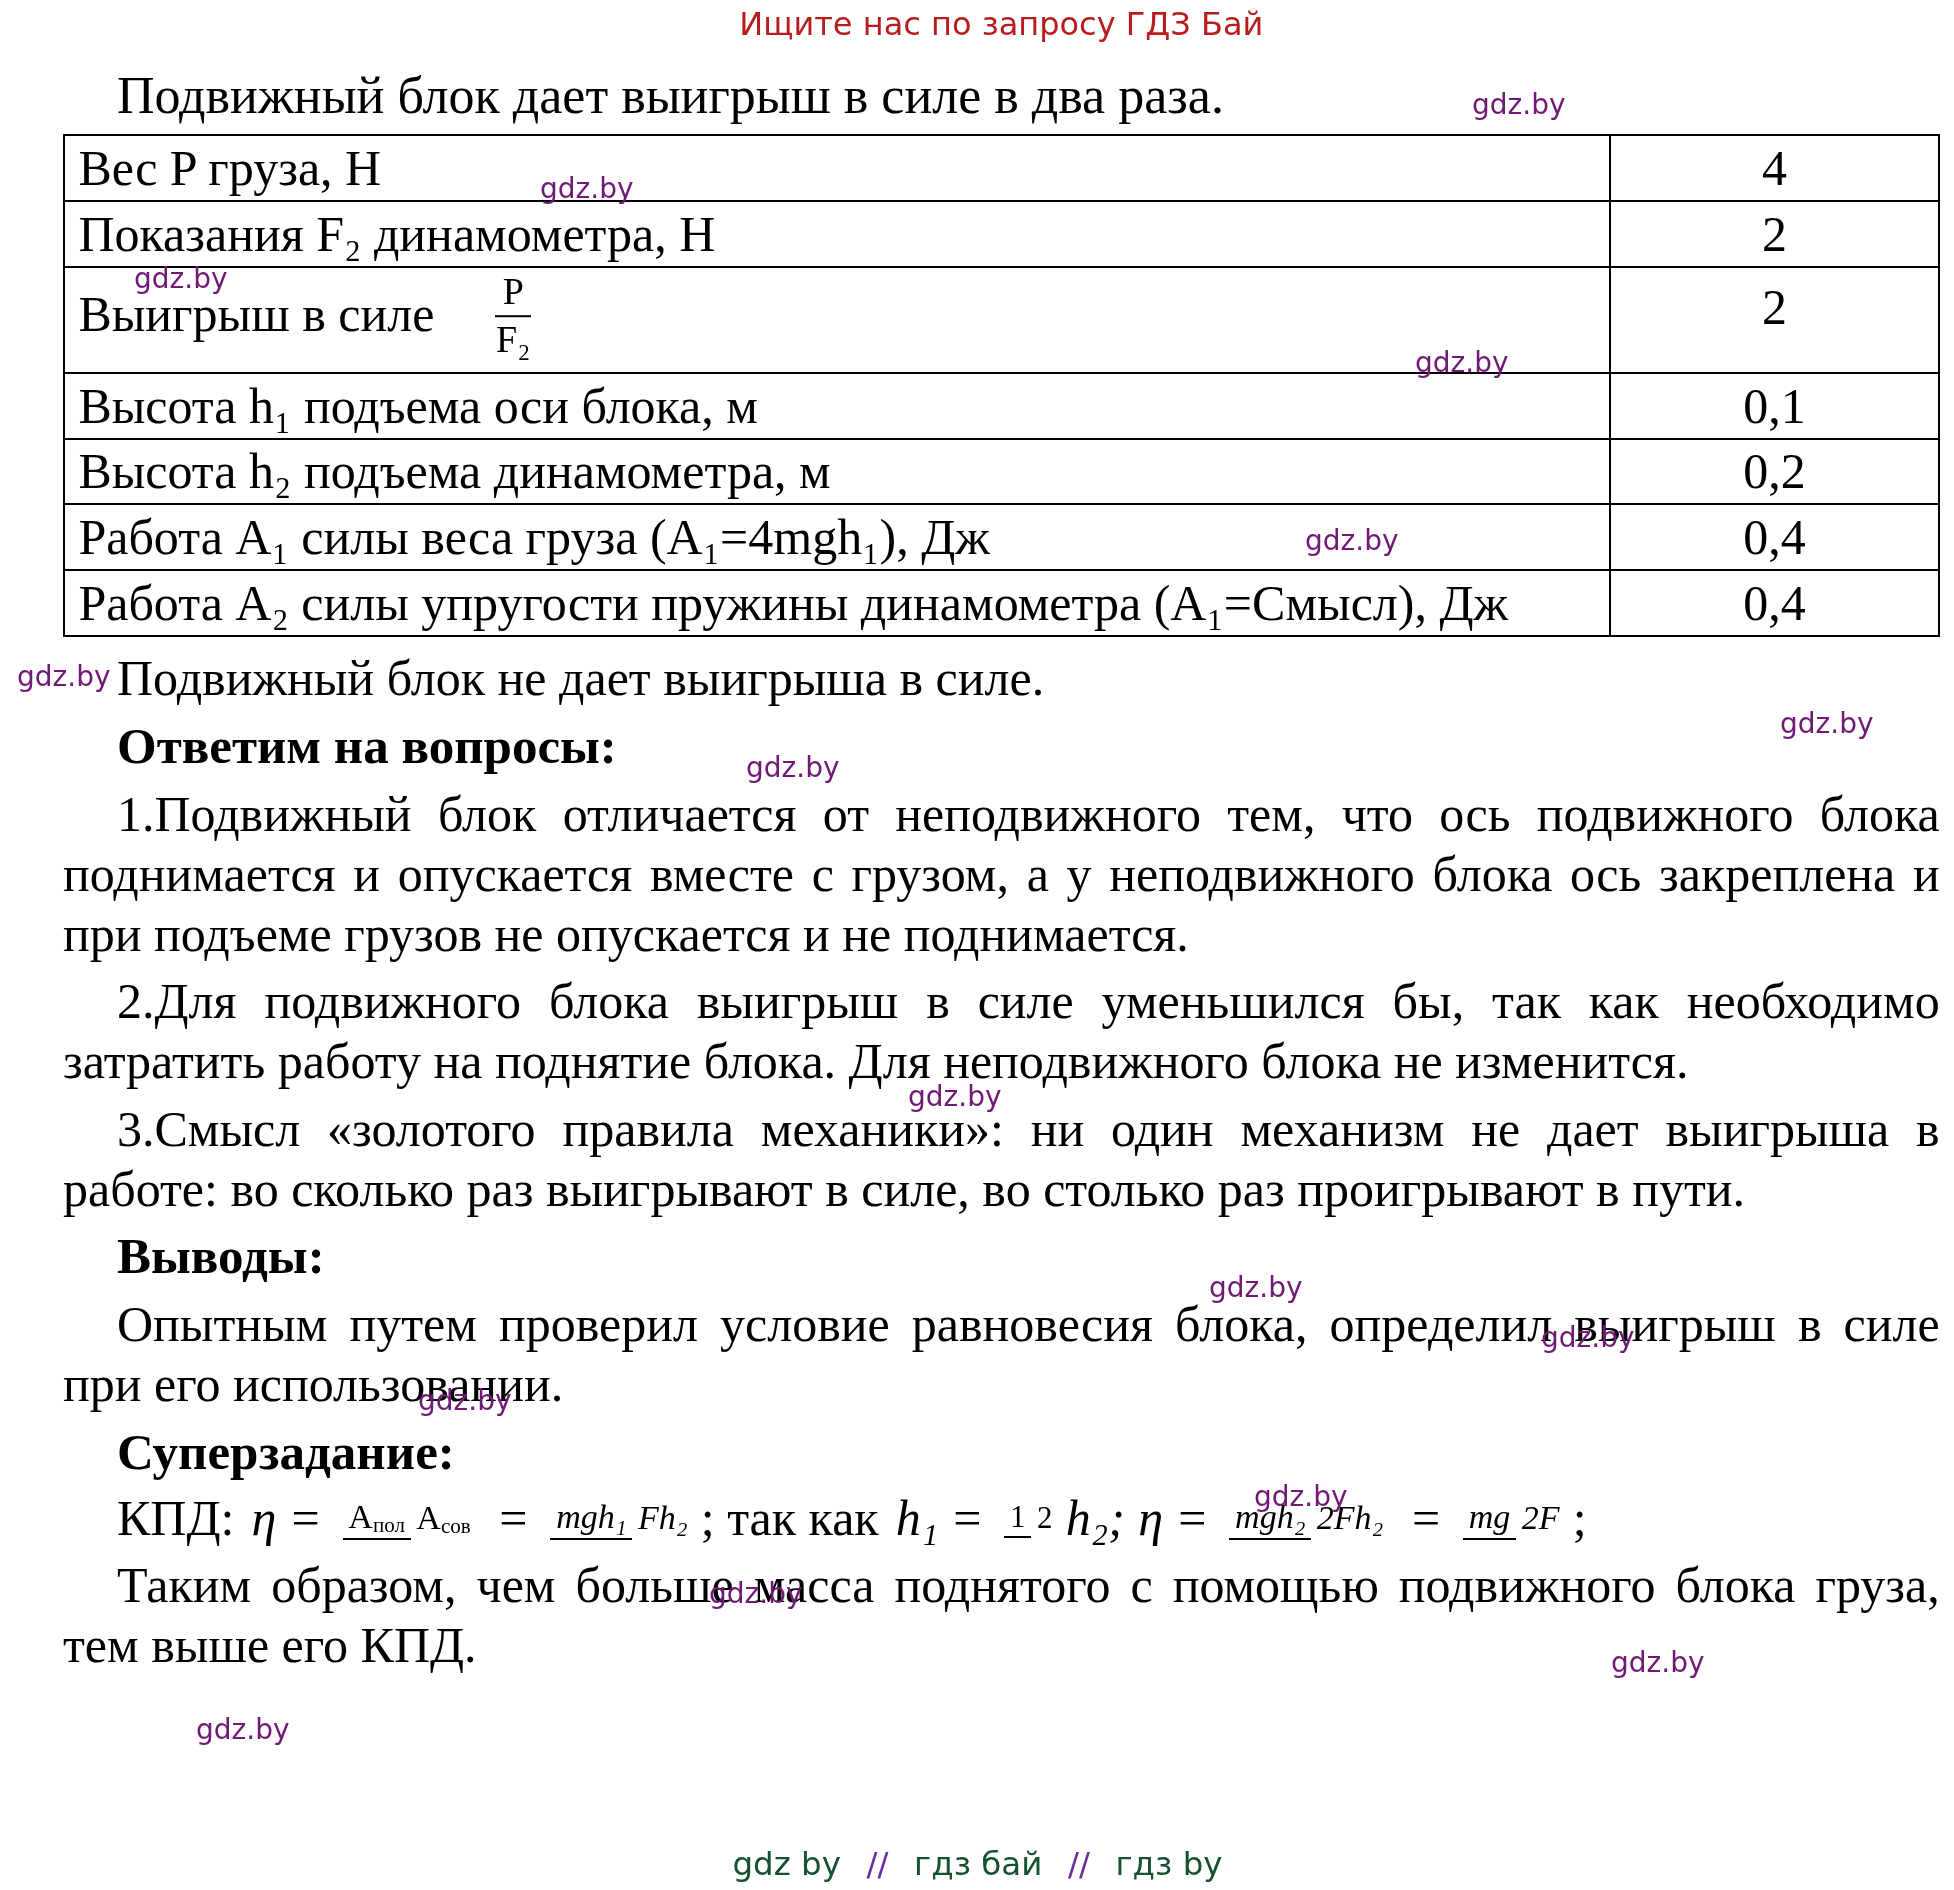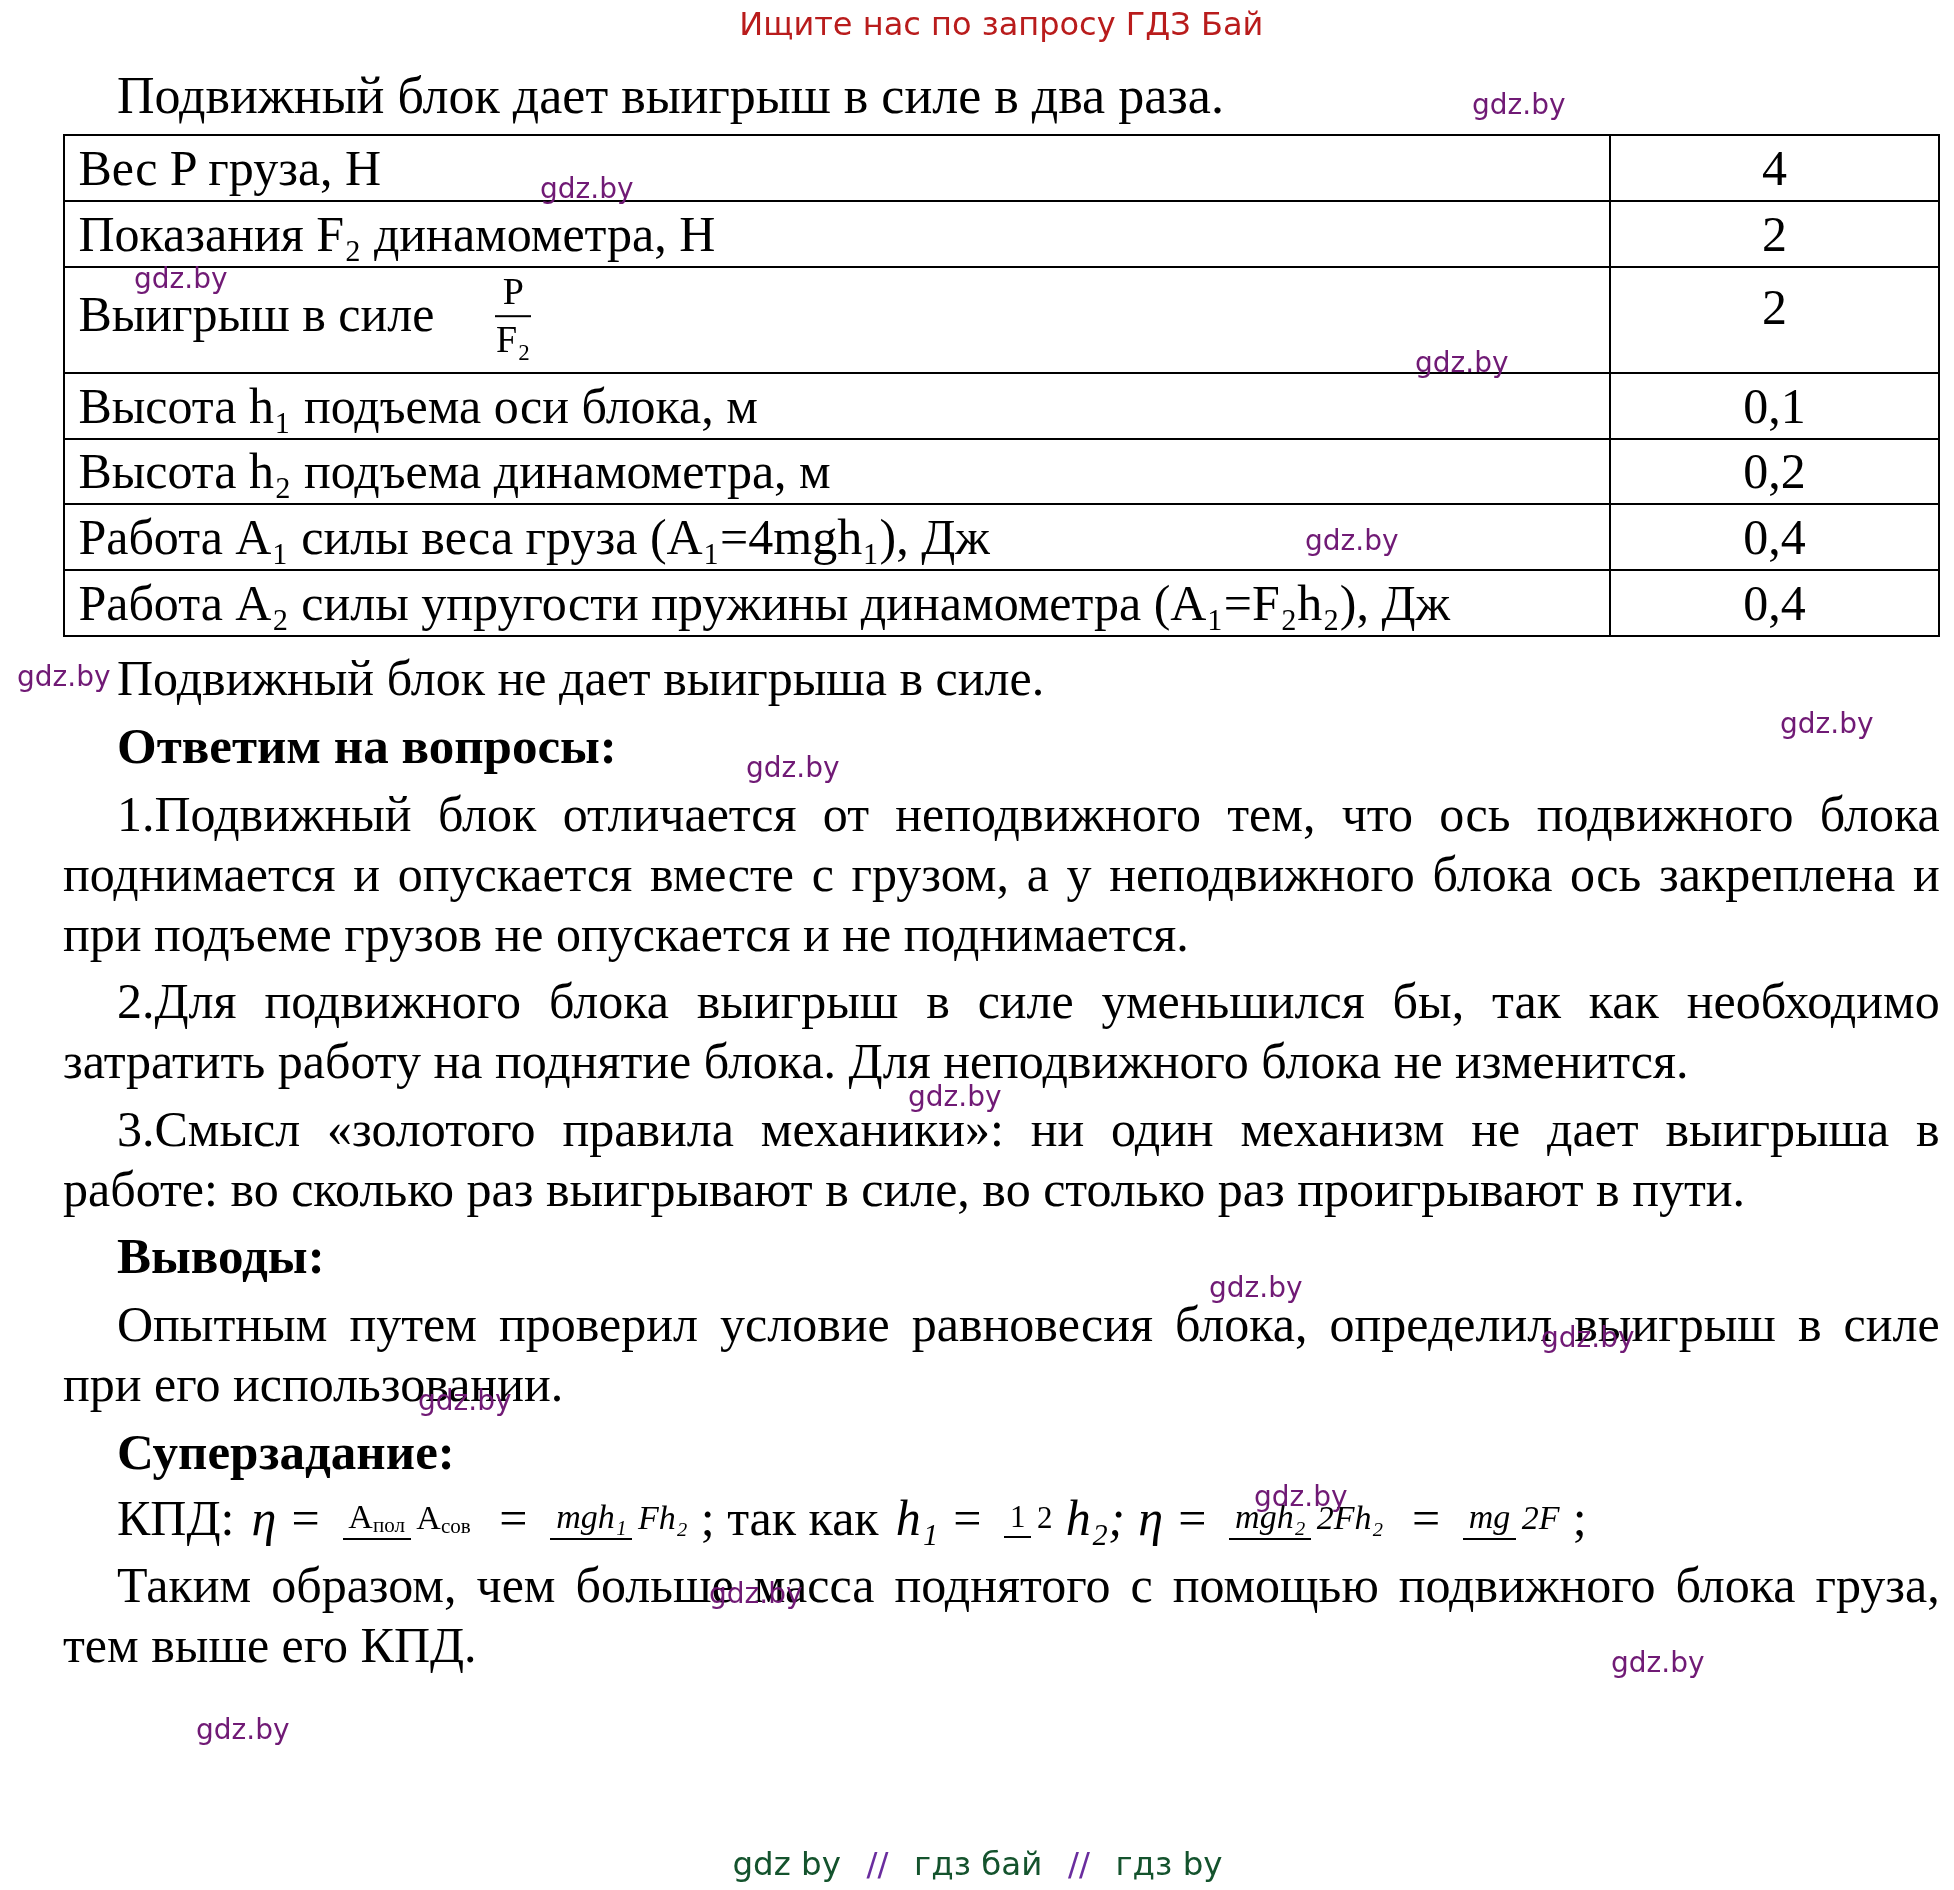--- a/index.html
+++ b/index.html
@@ -116,21 +116,21 @@
     </tr>
     <tr>
       <td class="lbl"><span>Высота h₂ подъема динамометра, м</span></td>
       <td class="val"><span>0,2</span></td>
     </tr>
     <tr>
       <td class="lbl"><span>Работа A₁ силы веса груза (A₁=4mgh₁), Дж</span></td>
       <td class="val"><span>0,4</span></td>
     </tr>
     <tr>
-      <td class="lbl"><span>Работа A₂ силы упругости пружины динамометра (A₁=F₂h₂), Дж</span></td>
+      <td class="lbl"><span>Работа A₂ силы упругости пружины динамометра (A₁=Смысл), Дж</span></td>
       <td class="val"><span>0,4</span></td>
     </tr>
   </tbody>
     </table>
 
   <div class="line">Подвижный блок не дает выигрыша в силе.</div>
 
   <div class="heading">Ответим на вопросы:</div>
 
   <p class="para">1.Подвижный блок отличается от неподвижного тем, что ось подвижного блока поднимается и опускается вместе с грузом, а у неподвижного блока ось закреплена и при подъеме грузов не опускается и не поднимается.</p>

